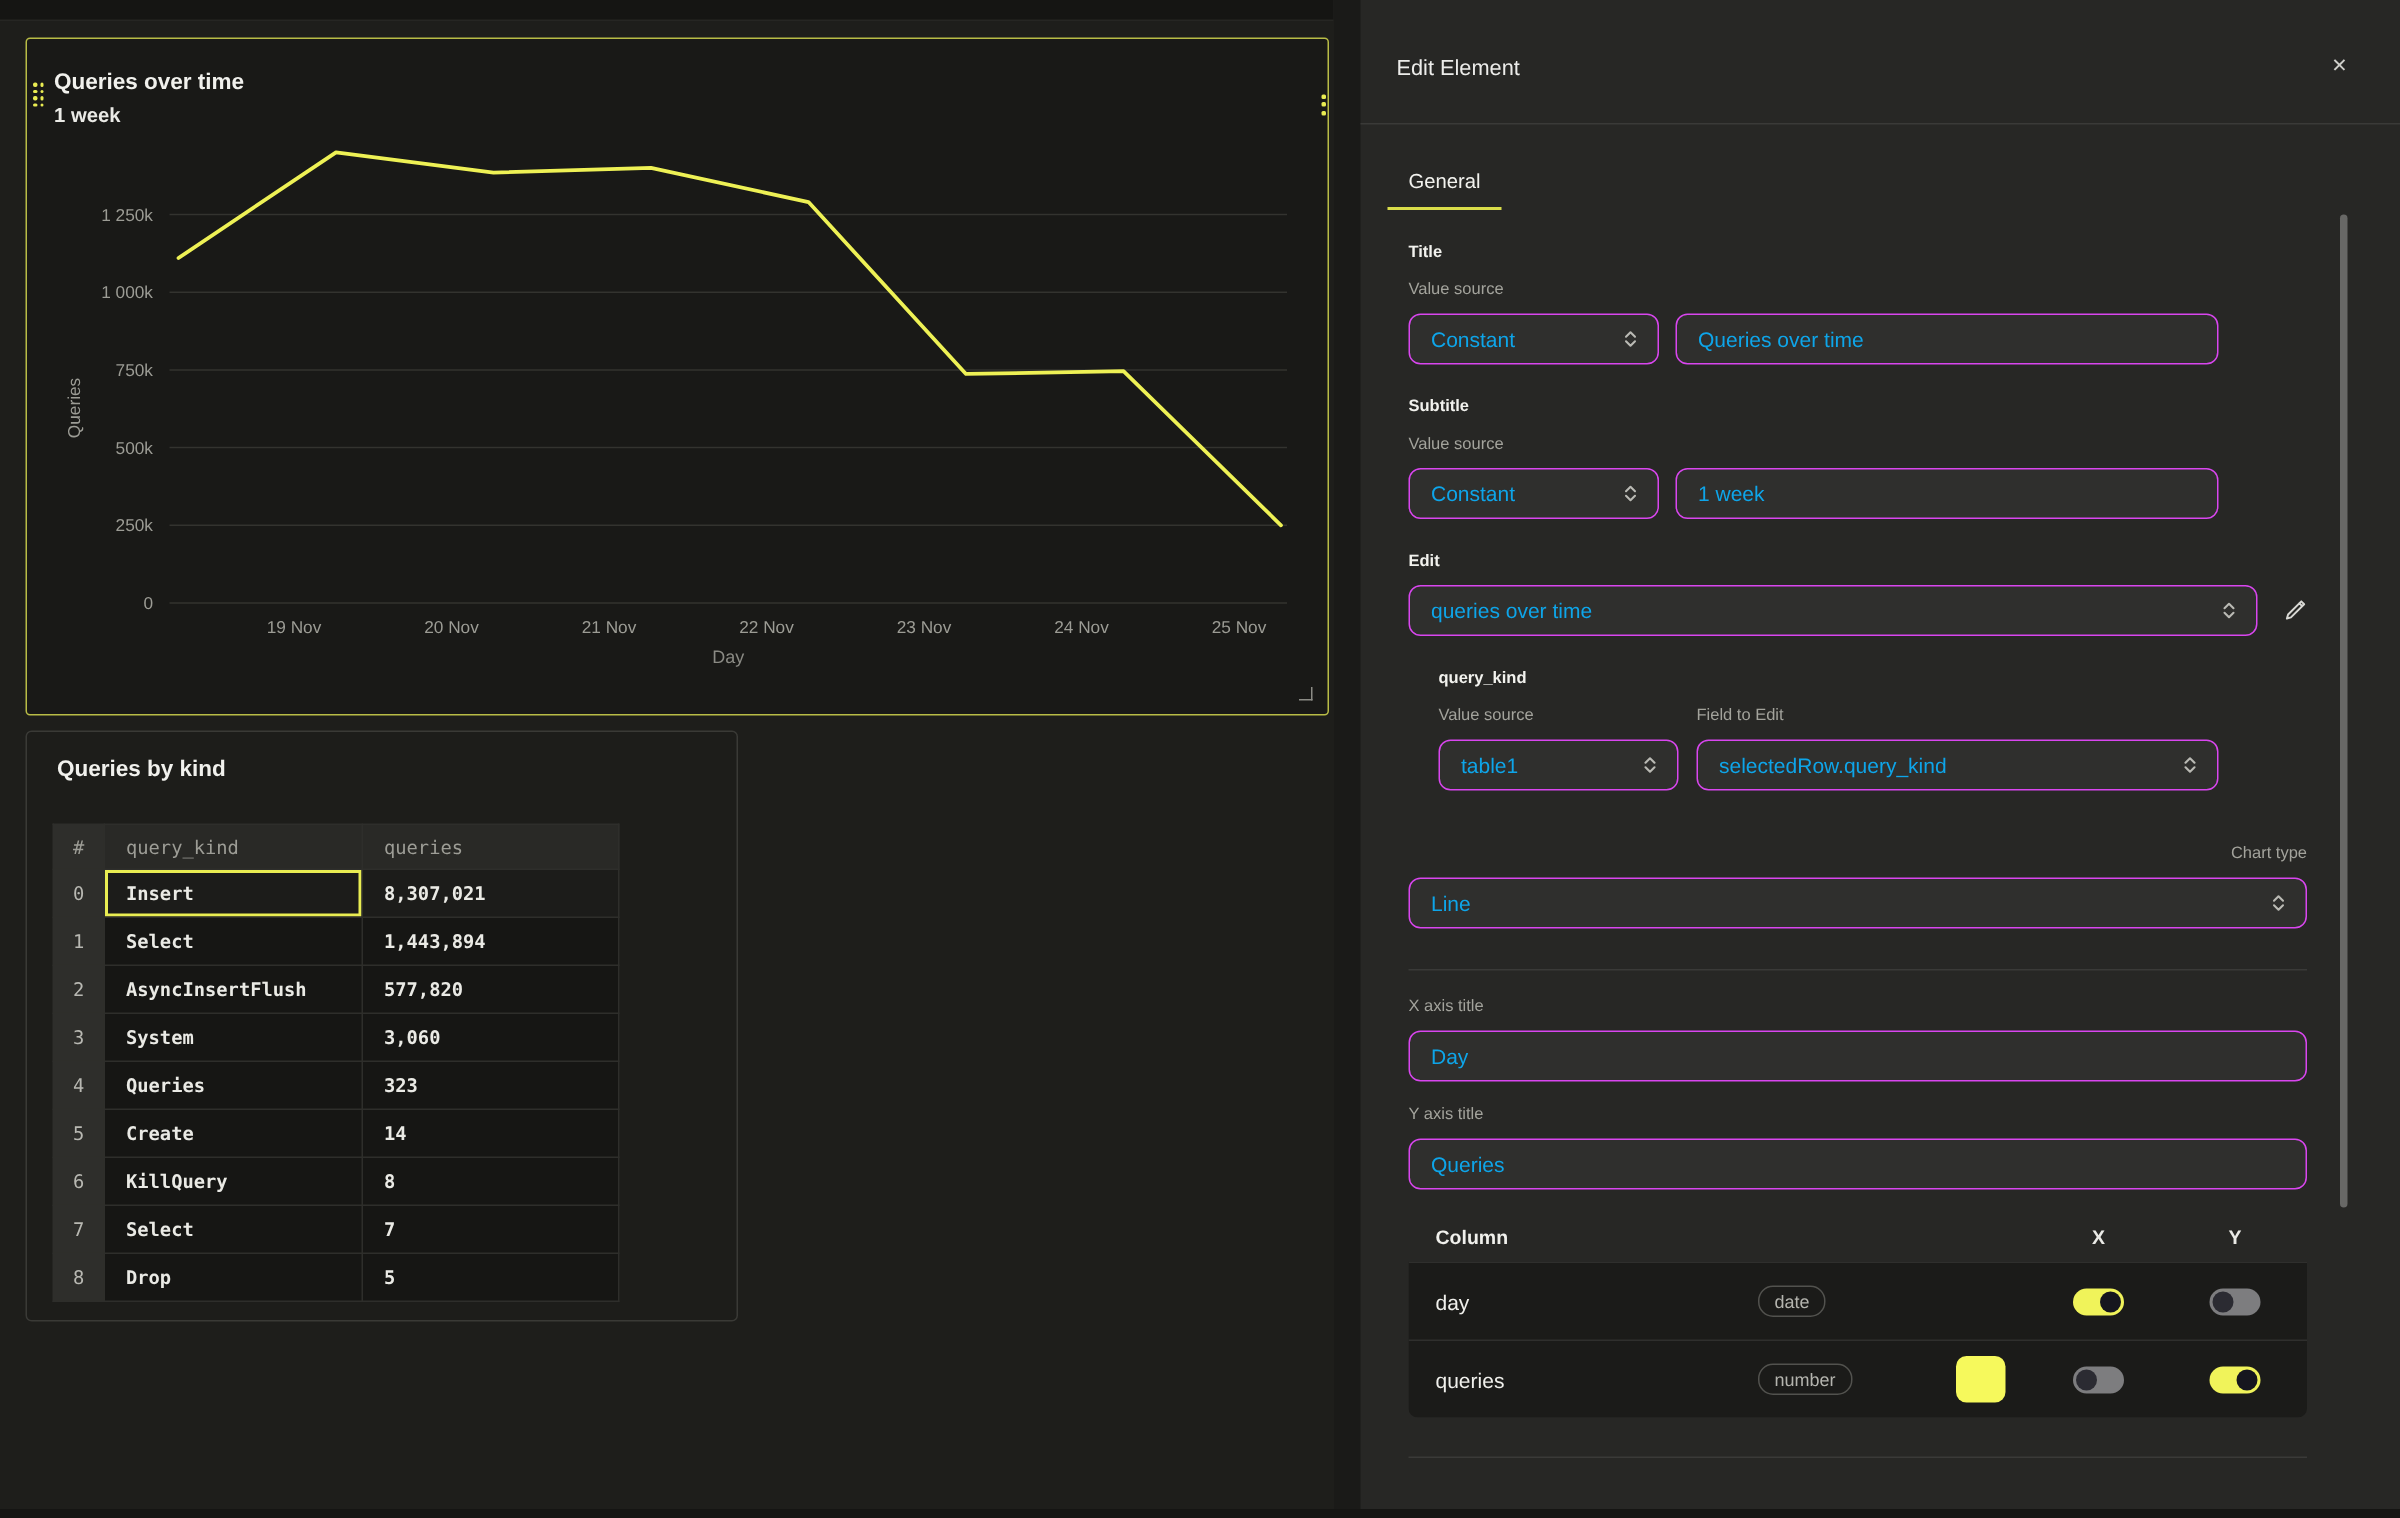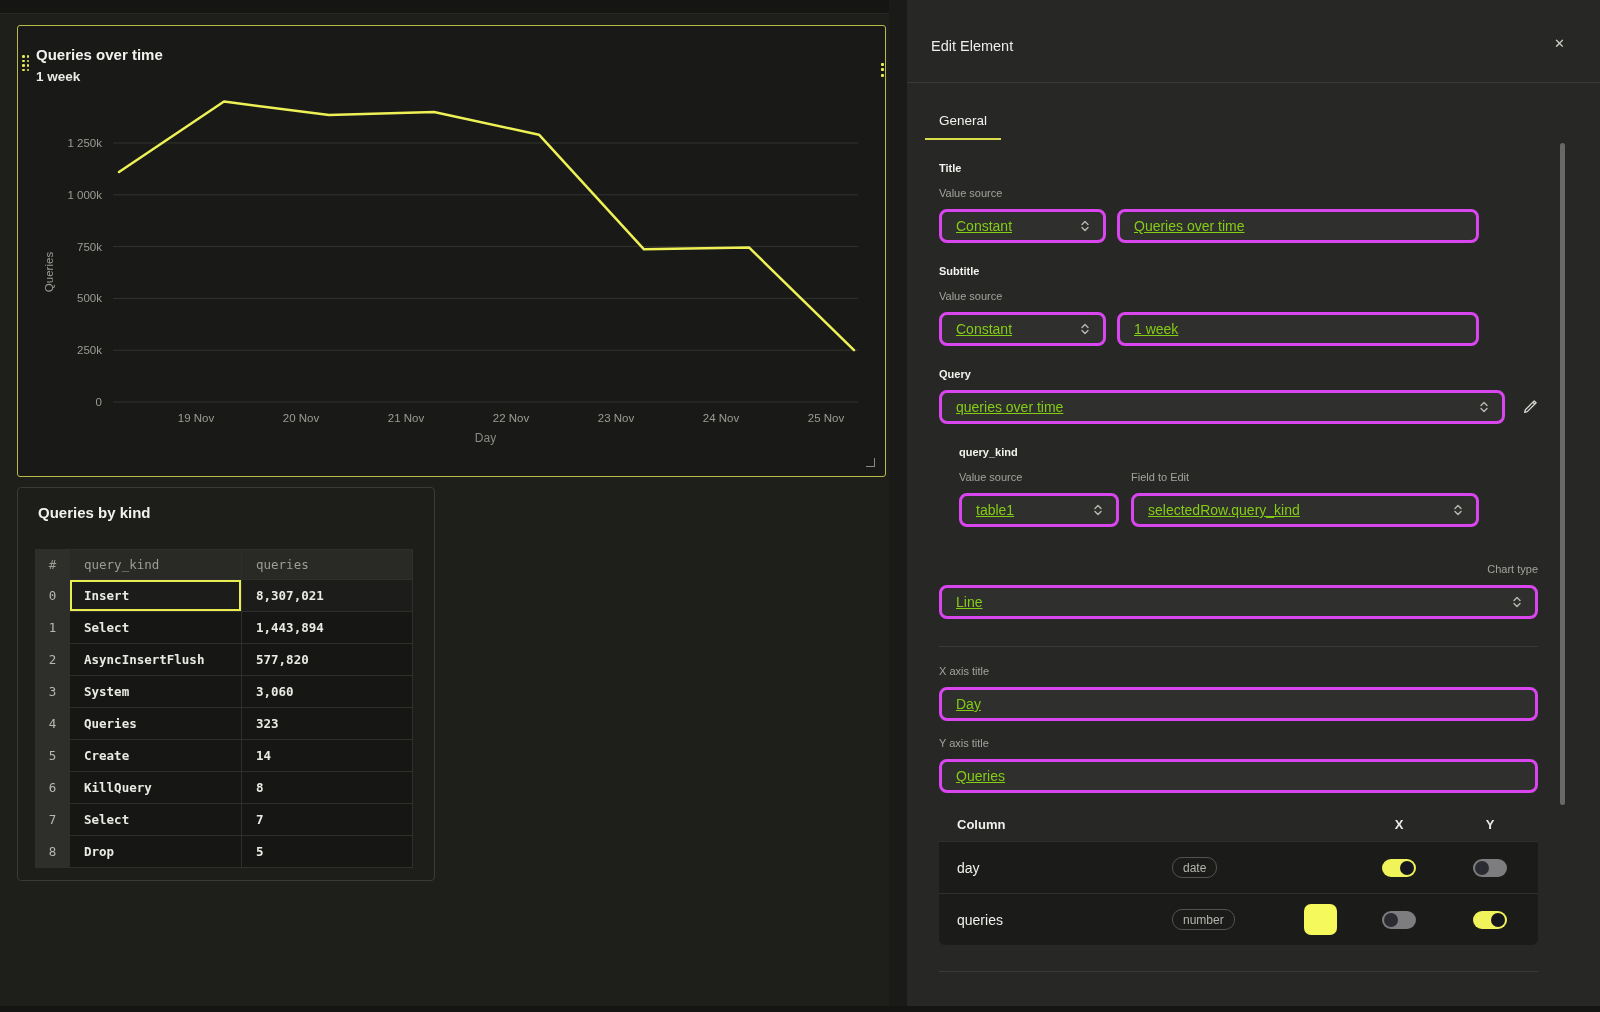--- a/index.html
+++ b/index.html
@@ -19,21 +19,21 @@
   .drag-handle { position:absolute; left:4px; top:29px; width:10px; height:18px;
                  display:grid; grid-template-columns:3px 3px; grid-auto-rows:3px; gap:1.6px; }
   .drag-handle i { width:2.6px; height:2.6px; border-radius:50%; background:#e9ec52; }
   .kebab { position:absolute; left:860px; top:37px; width:8px; display:flex; flex-direction:column; gap:2.4px; align-items:center; cursor:pointer; }
   .kebab i { width:3px; height:3px; border-radius:1px; background:#e9ec52; }
   .resize-corner { position:absolute; right:10px; bottom:9px; width:9px; height:9px;
                    border-right:1.6px solid #8b8b85; border-bottom:1.6px solid #8b8b85; }
   .chart-svg { position:absolute; left:0; top:0; }
 
   
-  .table-card { position:absolute; left:17px; top:487px; width:418px; height:394px;
+  .table-card { position:absolute; left:17px; top:487px; width:475px; height:394px;
                 background:#1d1d1a; border:1px solid #3a3a36; border-radius:4px; }
   .tc-title { position:absolute; left:20px; top:16px; font-size:15px; font-weight:bold; color:#f1f1ed; }
   .kind-table { position:absolute; left:17px; top:61px; width:378px; border-collapse:collapse;
                 font-family:"DejaVu Sans Mono", monospace; font-size:12.5px; }
   .kind-table th { height:30px; background:#292926; color:#9d9d96; font-weight:normal;
                    text-align:left; padding:0 0 0 14px; border:1px solid #2e2e2b; }
   .kind-table th.numcol { background:#2e2e2b; width:34px; text-align:center; padding:0; }
   .kind-table td { height:32px; background:#161614; color:#eaeae5; font-weight:bold;
                    padding:0 0 0 14px; border:1px solid #2e2e2b; }
   .kind-table td.numcol { background:#2e2e2b; color:#b8b8b2; font-weight:normal;
@@ -46,22 +46,22 @@
   .edit-panel { position:absolute; left:889px; top:0; width:711px; height:1012px;
                 background:#272725; border-left:18px solid #1a1a18; }
   .ep-header { height:83px; border-bottom:1px solid #3a3a38; position:relative; }
   .ep-title  { position:absolute; left:24px; top:38px; font-size:14.5px; font-weight:500; color:#ececea; }
   .ep-close  { position:absolute; right:35px; top:37px; font-size:13px; color:#cfcfca; cursor:pointer; line-height:1; }
   .ep-body { padding:0 62px 0 32px; }
   .tab { display:inline-block; margin:26px 0 0 -14px; padding:4px 14px 10px; font-size:13.5px;
          color:#f2f2ee; border-bottom:2.5px solid #d9dd4a; cursor:pointer; }
   .lbl-bold  { font-size:11px; font-weight:bold; color:#f2f2ee; }
   .lbl-gray  { font-size:11px; color:#a3a39c; }
-  .control { background:#2f2f2d; border:3px solid #d946ef; border-radius:8px; height:34px;
-             display:flex; align-items:center; padding:0 12px 0 14px; font-size:14px; color:#84cc16;text-decoration:underline; }
+  .control { background:#2f2f2d; border:1px solid #d946ef; border-radius:8px; height:34px;
+             display:flex; align-items:center; padding:0 12px 0 14px; font-size:14px; color:#0ea5e9; }
   .control .grow { flex:1; }
   .row { display:flex; }
   .updown { width:12px; height:16px; flex:none; }
   .sec-title   { margin-top:22px; }
   .sec-srclbl  { margin-top:13px; }
   .sec-ctlrow  { margin-top:10px; }
   .src-select  { width:167px; flex:none; cursor:pointer; }
   .val-input   { flex:1; margin-left:11px; margin-right:59px; }
   .query-select{ flex:1; cursor:pointer; }
   .pencil-slot { width:33px; flex:none; display:flex; align-items:center; justify-content:flex-end; cursor:pointer; }
@@ -237,21 +237,21 @@
         <svg class="updown" viewBox="0 0 12 16">
           <path d="M3 6.5 L6 3.5 L9 6.5 M3 9.5 L6 12.5 L9 9.5" fill="none" stroke="#b9b9b3" stroke-width="1.4" stroke-linecap="round" stroke-linejoin="round"></path>
         </svg>
       </div>
       <div class="control val-input">
         <span class="grow">1 week</span>
       </div>
     </div>
 
     
-    <div class="lbl-bold sec-title">Query</div>
+    <div class="lbl-bold sec-title">Edit</div>
     <div class="row sec-ctlrow">
       <div class="control query-select">
         <span class="grow">queries over time</span>
         <svg class="updown" viewBox="0 0 12 16">
           <path d="M3 6.5 L6 3.5 L9 6.5 M3 9.5 L6 12.5 L9 9.5" fill="none" stroke="#b9b9b3" stroke-width="1.4" stroke-linecap="round" stroke-linejoin="round"></path>
         </svg>
       </div>
       <div class="pencil-slot">
         <svg width="16" height="16" viewBox="0 0 16 16">
           <path d="M12.2 1.9 L14.1 3.8 L5.3 12.6 L2.6 13.4 L3.4 10.7 Z M10.9 3.2 L12.8 5.1" fill="none" stroke="#d8d8d4" stroke-width="1.3" stroke-linejoin="round" stroke-linecap="round"></path>

